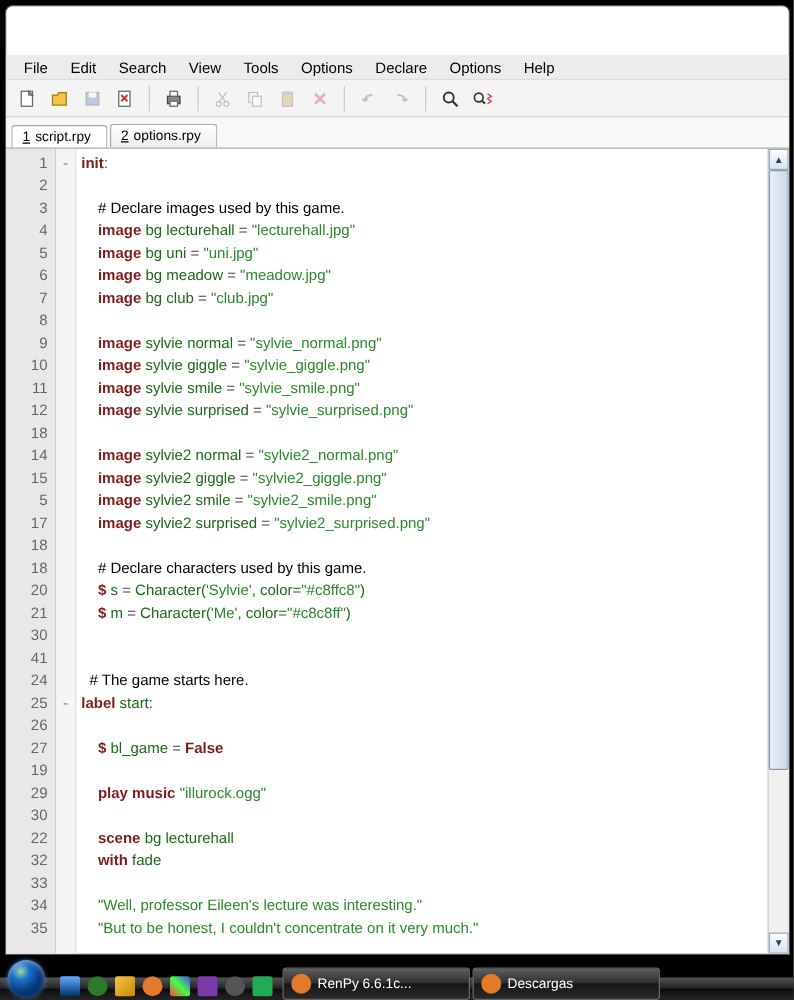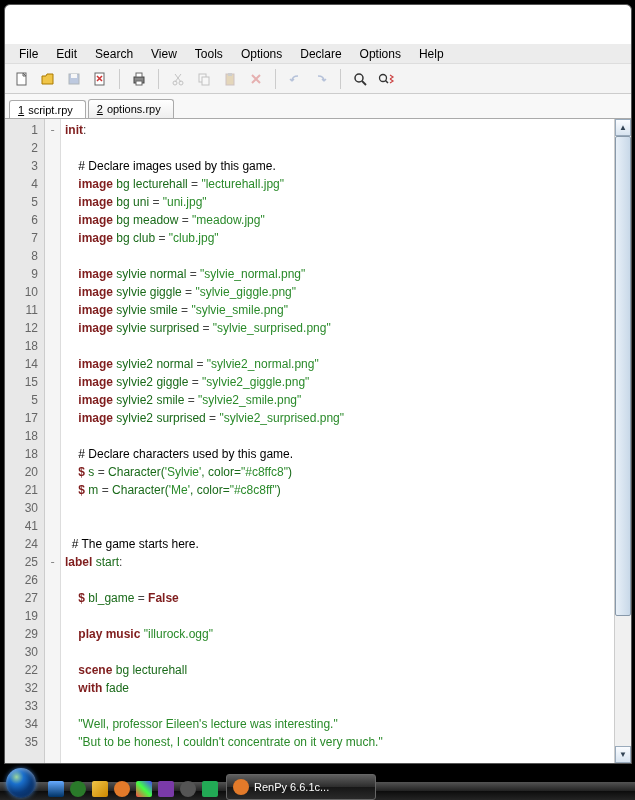--- a/index.html
+++ b/index.html
@@ -265,14 +265,18 @@
       </div>
     <div class="qbtn">
         <div class="qico" style="background:#2a5"></div>
       </div>
   </div>
   <div class="tasks" id="tasks">
       <div class="task">
         <div class="tico" style="background: rgb(226, 122, 42); border-radius: 50%;"></div>
         <span>RenPy 6.6.1c...</span>
       </div>
+      <div class="task">
+        <div class="tico" style="background: rgb(226, 122, 42); border-radius: 50%;"></div>
+        <span>Descargas</span>
+      </div>
     </div>
 </div>
 
 </body></html>

